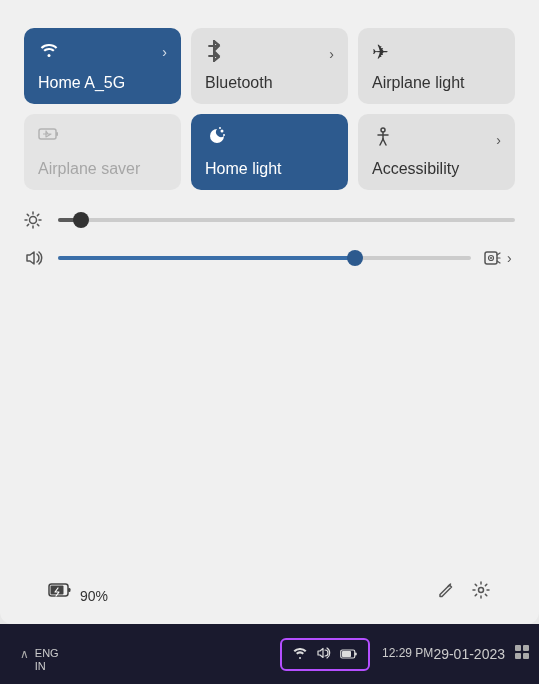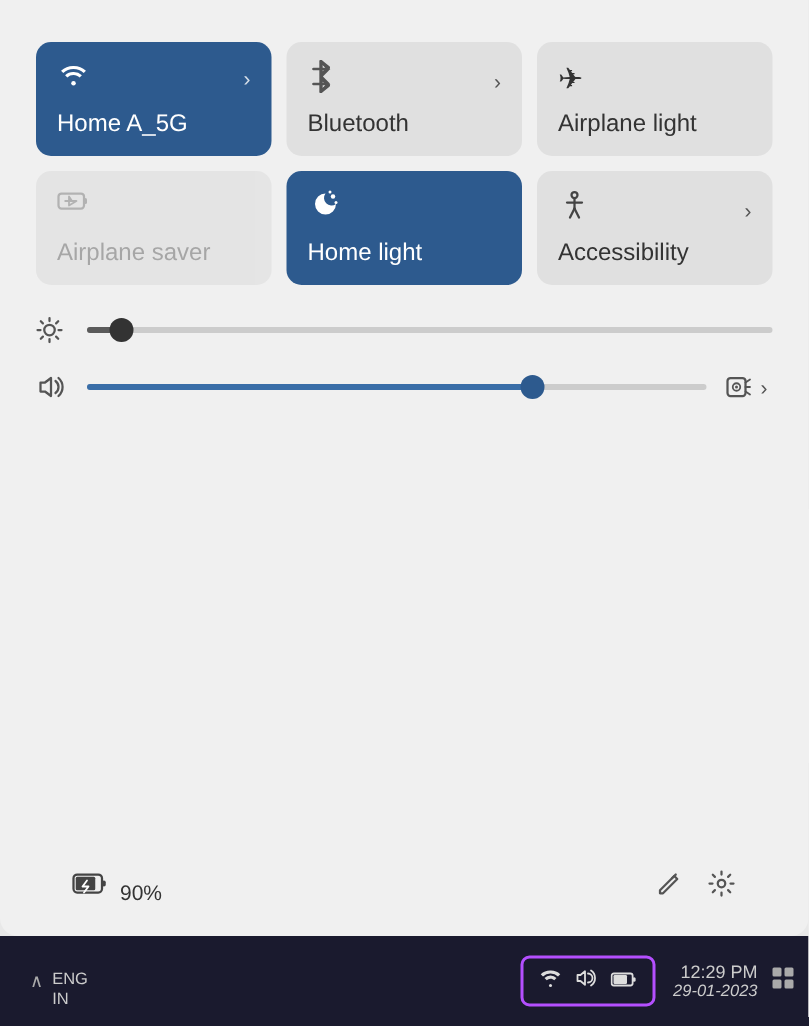--- a/index.html
+++ b/index.html
@@ -240,34 +240,32 @@
       margin-right: 12px;
     }
 
     .taskbar-icon {
       font-size: 15px;
       color: #ddd;
     }
 
     .taskbar-clock {
       display: flex;
-      flex-direction: column;
-      align-items: flex-end;
+      flex-direction: row;
       margin-right: 8px;
     }
 
     .taskbar-time {
       color: #ccc;
       font-size: 12px;
     }
 
     .taskbar-date {
       color: #ccc;
-      font-size: 11px;
-      font-style: italic;
+      font-size: 14px;
     }
 
     .taskbar-end-icon {
       color: #aaa;
       font-size: 16px;
     }
 
     
     .night-icon {
       font-size: 18px;

